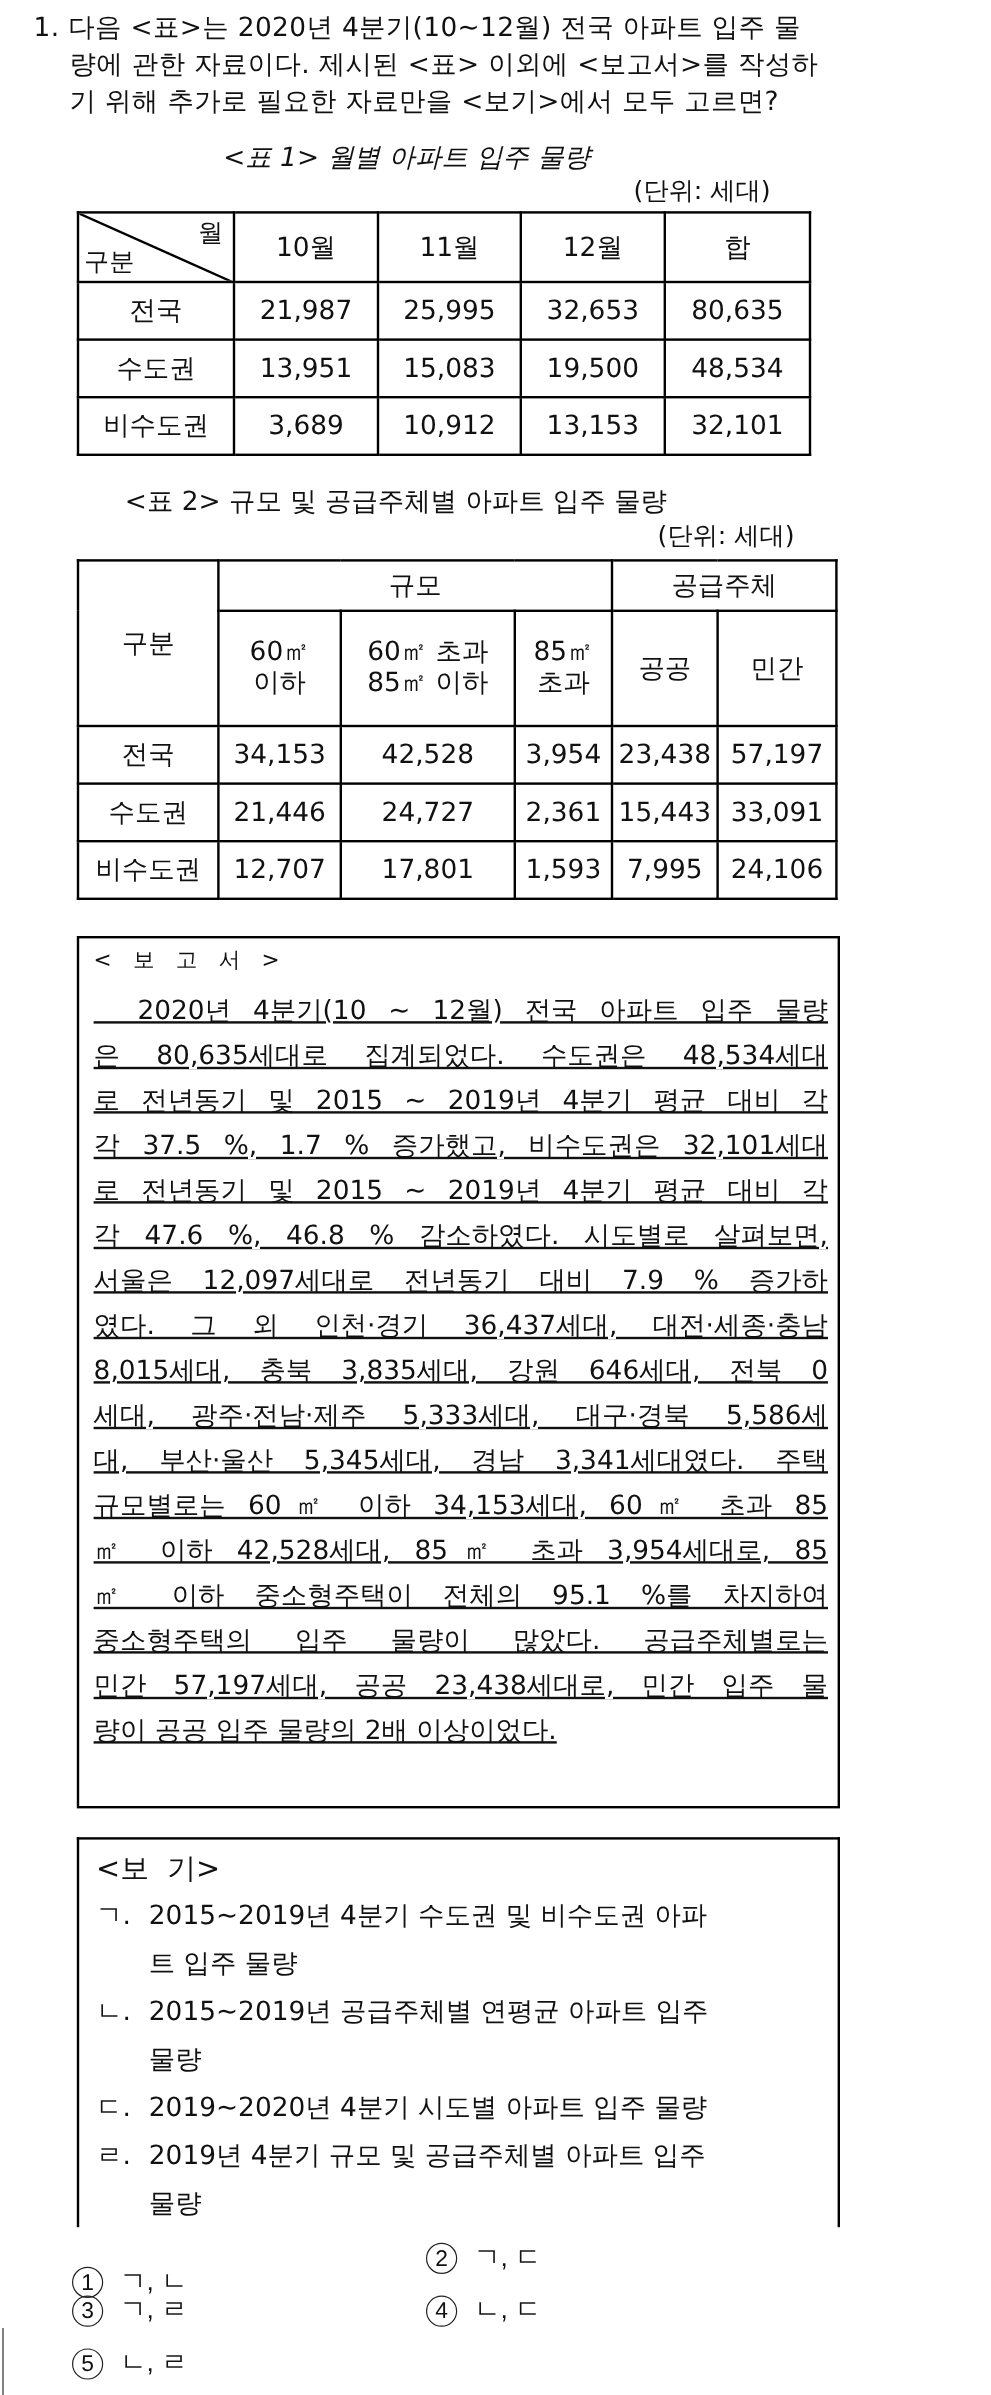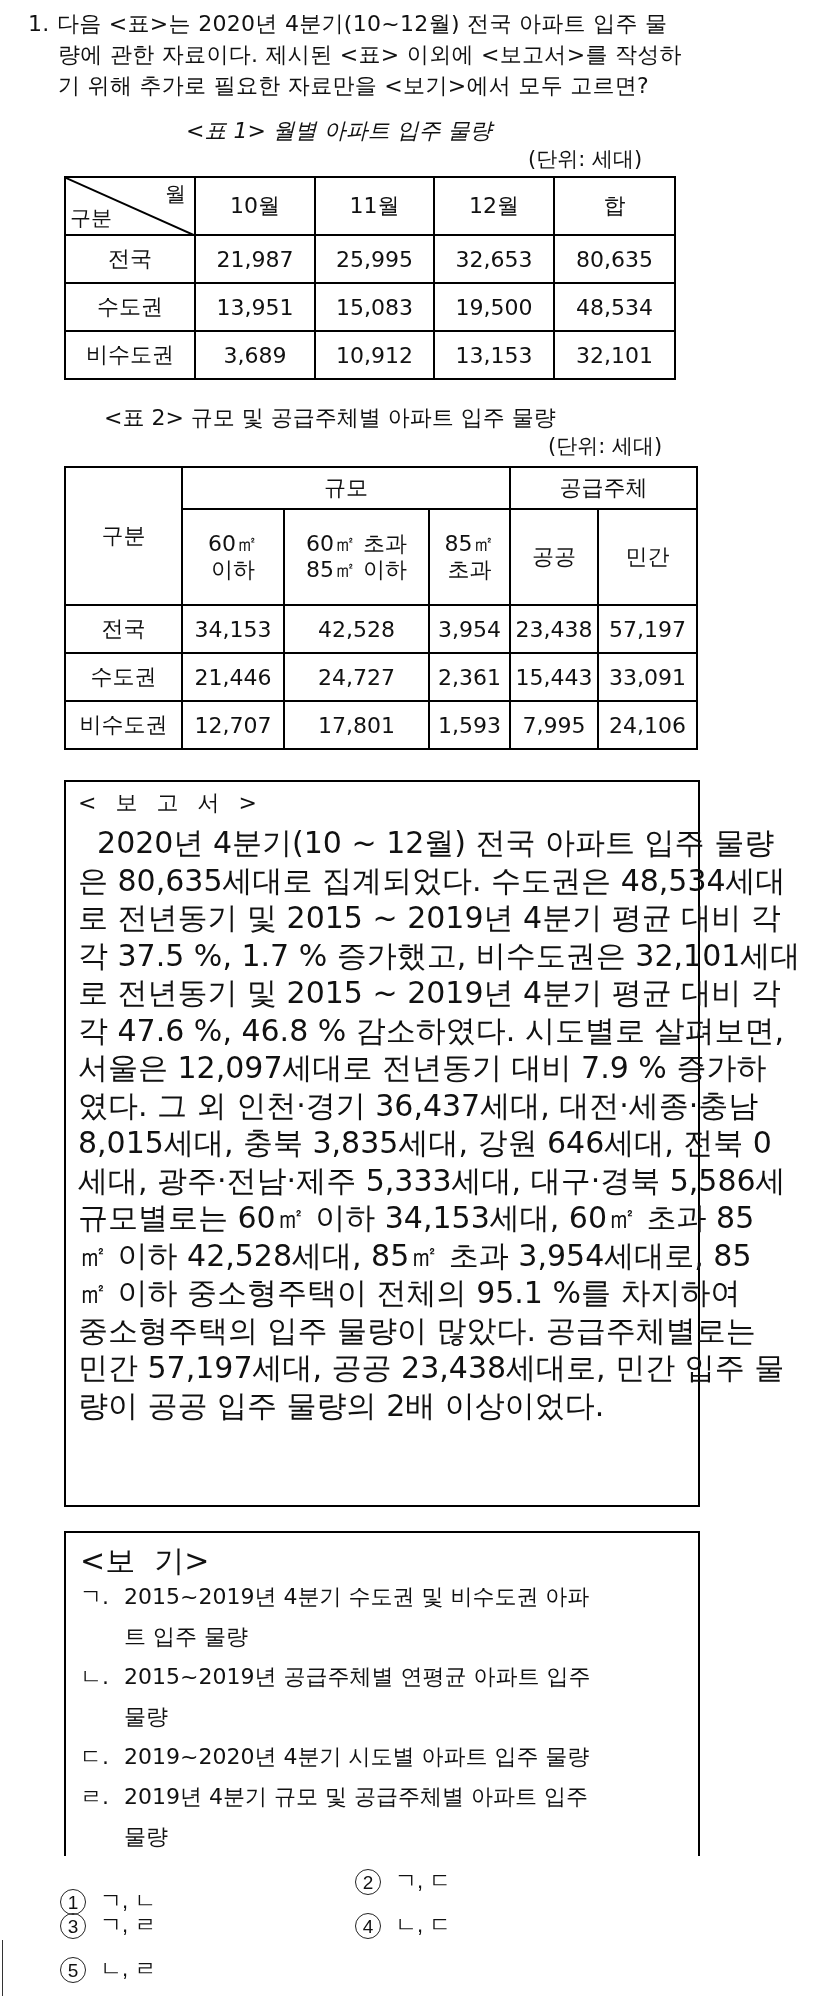--- a/index.html
+++ b/index.html
@@ -13,26 +13,26 @@
   .unit { font-size: 21px; white-space: nowrap; }
   table.t { border-collapse: collapse; position: absolute; table-layout: fixed; }
   table.t td { border: 2px solid #000; text-align: center; vertical-align: middle;
                font-size: 22px; padding: 0; white-space: nowrap; }
   .diag { position: relative; overflow: hidden; }
   .diag svg { position: absolute; left: 0; top: 0; }
   .diag .tr { position: absolute; right: 8px; top: 2px; font-size: 21px; }
   .diag .bl { position: absolute; left: 4px; bottom: 2px; font-size: 21px; }
   .small { font-size: 20px; line-height: 26px; margin-left: 38px; }
   .box { position: absolute; border: 2px solid #000; box-sizing: border-box; }
-  .report-title { position: absolute; left: 12px; top: 6px; font-size: 22px; letter-spacing: 6px; }
-  .report-body { position: absolute; left: 12px; top: 42px; width: 612px; font-size: 30px; line-height: 37.5px; text-align: justify; }
+  .report-title { position: absolute; left: 12px; top: 6px; font-size: 18px; letter-spacing: 6px; }
+  .report-body { position: absolute; left: 12px; top: 42px; width: 612px; font-size: 22px; line-height: 37.5px; text-align: justify; text-decoration: underline; }
   .report-body .ln { white-space: nowrap; display: block; text-align: justify; text-align-last: justify; }
   .report-body .ln.last { text-align-last: left; }
   .bogi { border-bottom: none; }
-  .bogi-title { position: absolute; left: 14px; top: 8px; font-size: 30px; }
+  .bogi-title { position: absolute; left: 14px; top: 8px; font-size: 24px; }
   .bogi-item { position: absolute; left: 14px; width: 610px; font-size: 22px; line-height: 40px; }
   .bogi-item .mk { display: inline-block; width: 44px; }
   .bogi-item .cont { display: inline; }
   .bogi-item .cont2 { padding-left: 44px; display: block; }
   .choice { position: absolute; font-size: 22px; white-space: nowrap; font-family: "Liberation Sans", sans-serif; }
   .choice .num { display: inline-block; width: 26px; height: 26px; border: 1.5px solid #222; border-radius: 50%;
                  text-align: center; line-height: 26px; font-size: 19px; margin-right: 14px; vertical-align: middle; box-sizing: border-box;}
   .margin-line { position: absolute; left: 2px; top: 1940px; width: 1px; height: 56px; background: #333; }
 </style>
 </head>
@@ -163,20 +163,21 @@
     <span class="ln" style="white-space:pre;">  2020년 4분기(10 ~ 12월) 전국 아파트 입주 물량</span>
     <span class="ln">은 80,635세대로 집계되었다. 수도권은 48,534세대</span>
     <span class="ln">로 전년동기 및 2015 ~ 2019년 4분기 평균 대비 각</span>
     <span class="ln">각 37.5 %, 1.7 % 증가했고, 비수도권은 32,101세대</span>
     <span class="ln">로 전년동기 및 2015 ~ 2019년 4분기 평균 대비 각</span>
     <span class="ln">각 47.6 %, 46.8 % 감소하였다. 시도별로 살펴보면,</span>
     <span class="ln">서울은 12,097세대로 전년동기 대비 7.9 % 증가하</span>
     <span class="ln">였다. 그 외 인천·경기 36,437세대, 대전·세종·충남</span>
     <span class="ln">8,015세대, 충북 3,835세대, 강원 646세대, 전북 0</span>
     <span class="ln">세대, 광주·전남·제주 5,333세대, 대구·경북 5,586세</span>
+    <span class="ln">대, 부산·울산 5,345세대, 경남 3,341세대였다. 주택</span>
     <span class="ln">규모별로는 60㎡ 이하 34,153세대, 60㎡ 초과 85</span>
     <span class="ln">㎡ 이하 42,528세대, 85㎡ 초과 3,954세대로, 85</span>
     <span class="ln">㎡ 이하 중소형주택이 전체의 95.1 %를 차지하여</span>
     <span class="ln">중소형주택의 입주 물량이 많았다. 공급주체별로는</span>
     <span class="ln">민간 57,197세대, 공공 23,438세대로, 민간 입주 물</span>
     <span class="ln last">량이 공공 입주 물량의 2배 이상이었다.</span>
   </div>
 </div>
 
 <div class="box bogi" style="left:64px; top:1531px; width:636px; height:325px;">

